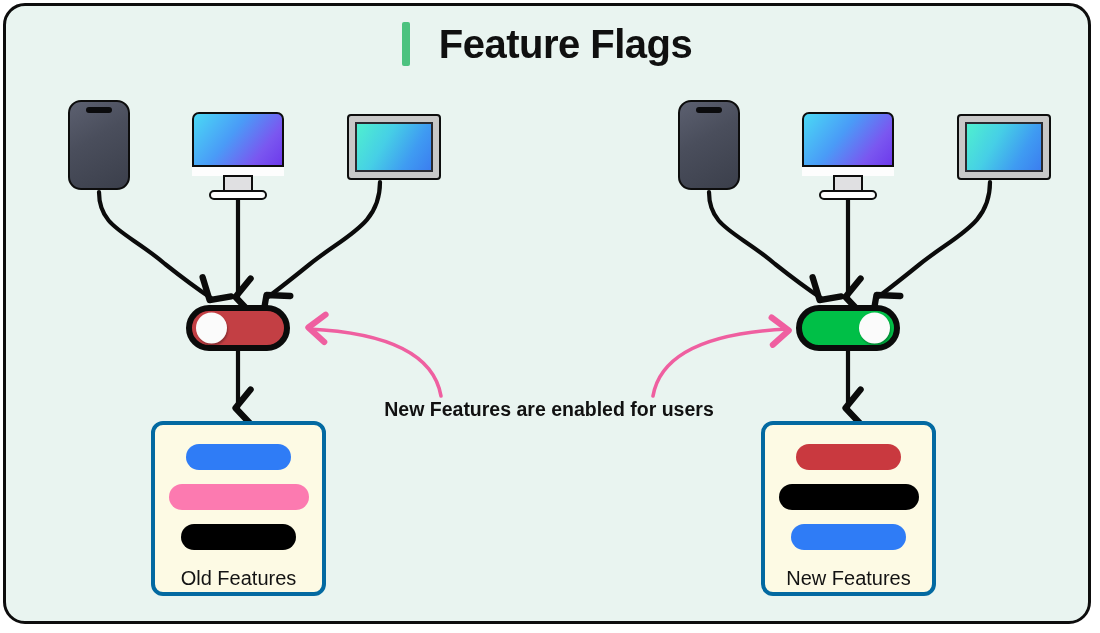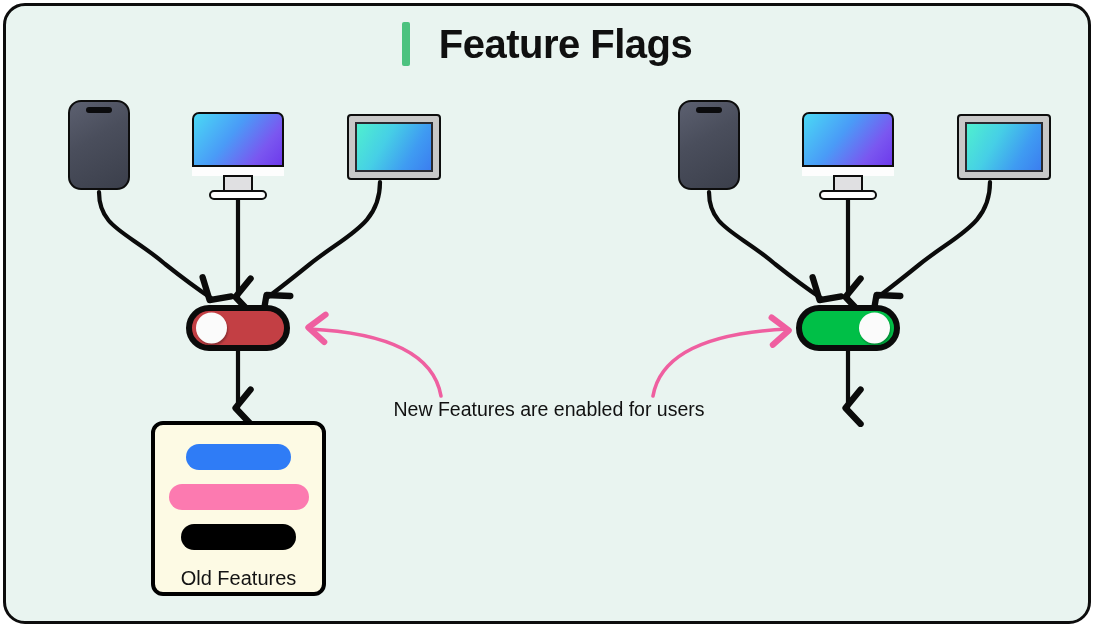--- a/index.html
+++ b/index.html
@@ -22,21 +22,21 @@
   .mon-base{position:absolute;left:50%;transform:translateX(-50%);top:78px;width:58px;height:10px;background:#fdfdfd;border:2.5px solid #0d0d0d;border-radius:6px;box-sizing:border-box;}
   .tv{width:94px;height:66px;background:#c8c8c8;border:2.5px solid #0d0d0d;border-radius:4px;box-sizing:border-box;padding:6px;}
   .tv-screen{width:100%;height:100%;border:2px solid #2a2a30;box-sizing:border-box;
              background:linear-gradient(120deg,#4ff0cf 0%,#46cfe6 38%,#3f9bf2 72%,#3b7ef0 100%);}
   .toggle{position:absolute;width:104px;height:46px;border:6px solid #0b0b0b;border-radius:26px;box-sizing:border-box;}
   .toggle.off{background:#c33f44;}
   .toggle.on{background:#00bf47;}
   .knob{position:absolute;top:50%;transform:translateY(-50%);width:31px;height:31px;border-radius:50%;
         background:#fbfbfb;box-shadow:1px 2px 2px rgba(0,0,0,.28);}
   .knob.left{left:4px;} .knob.right{right:4px;}
-  .card{position:absolute;width:175px;height:175px;background:#fdfae4;border:4px solid #000000;border-radius:12px;box-sizing:border-box;
+  .card{position:absolute;width:175px;height:175px;background:#fdfae4;border:4px solid #0369a1;border-radius:12px;box-sizing:border-box;
         display:flex;flex-direction:column;align-items:center;padding-top:19px;}
   .pill{height:26px;border-radius:14px;margin-bottom:14px;}
   .card-label{font-size:20px;color:#131313;margin-top:3px;}
   .caption{position:absolute;width:420px;text-align:center;font-size:19.5px;line-height:27px;color:#111;}
 </style>
 </head>
 <body>
 
 <div id="stage">
   <div class="canvas"></div>
@@ -107,24 +107,30 @@
     </g>
   </svg>
 
   <div class="toggle off" style="left:186px;top:305px;">
     <div class="knob left"></div>
   </div>
   <div class="toggle on" style="left:796px;top:305px;">
     <div class="knob right"></div>
   </div>
 
-  <div class="caption" style="left:339px;top:396px;">
+  <div class="caption" style="left:339px;top:396px;font-weight:bold;">
     <div>New Features are enabled for users</div>
   </div>
 
   <div class="card" style="left:151px;top:421px;">
     <div class="pill" style="width:105px;background:#2f7cf6;"></div>
     <div class="pill" style="width:140px;background:#fc7ab0;"></div>
     <div class="pill" style="width:115px;background:#000000;"></div>
     <div class="card-label">Old Features</div>
   </div>
 
+  <div class="card" style="left:761px;top:421px;">
+    <div class="pill" style="width:105px;background:#c9393f;"></div>
+    <div class="pill" style="width:140px;background:#000000;"></div>
+    <div class="pill" style="width:115px;background:#2f7cf6;"></div>
+    <div class="card-label">New Features</div>
+  </div>
 </div>
 
 </body></html>

